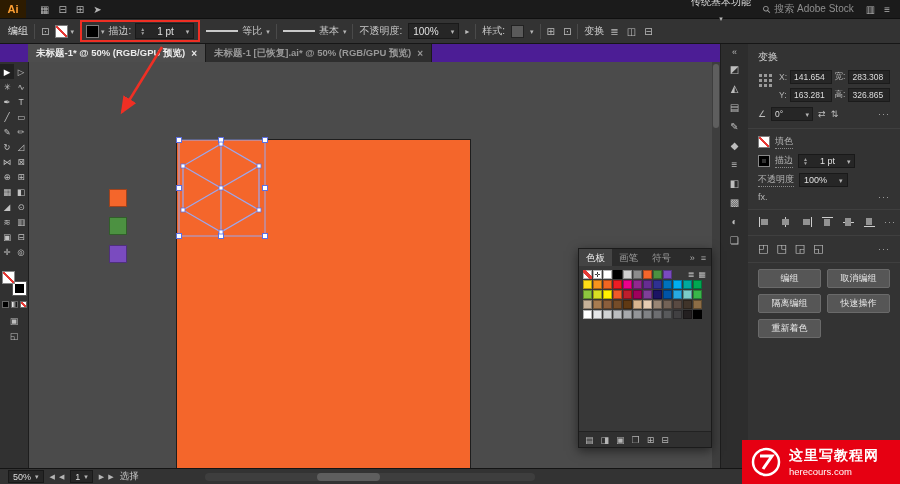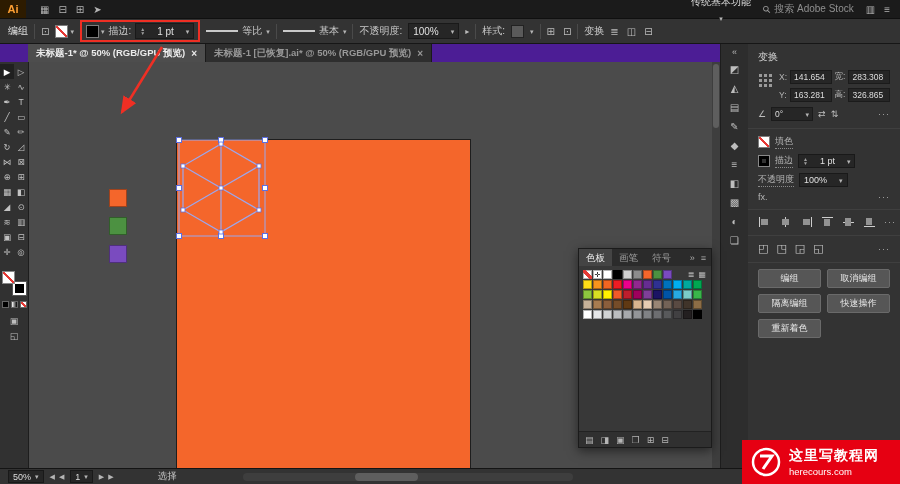--- a/index.html
+++ b/index.html
@@ -147,21 +147,21 @@
   .fp-foot{height:16px;background:#303030;border-top:1px solid #222;display:flex;align-items:center;
            gap:7px;padding:0 6px;color:#b5b5b5;font-size:9px;}
 
   
   .statusbar{position:absolute;left:0;top:468px;width:900px;height:16px;background:#333;
              border-top:1px solid #141414;display:flex;align-items:center;gap:6px;padding:0 8px;
              font-size:9.5px;color:#c5c5c5;z-index:20;}
   .sb-nav{display:flex;gap:4px;color:#b5b5b5;font-size:7px;align-items:center;}
   .sb-field{background:#262626;border:1px solid #191919;height:13px;display:flex;align-items:center;
             gap:4px;padding:0 4px;font-size:9px;color:#ddd;}
-  .sb-hint{margin-left:38px;text-align:center;}
+  .sb-hint{text-align:center;}
   .hscroll{flex:1;max-width:330px;height:8px;background:#3e3e3e;border-radius:4px;margin-left:60px;position:relative;}
   .hthumb{position:absolute;left:34%;width:19%;height:100%;background:#5e5e5e;border-radius:4px;}
 
   
   .watermark{position:absolute;right:0;bottom:0;width:158px;height:44px;background:#e60012;z-index:30;
              display:flex;align-items:center;gap:7px;padding:4px 8px;}
   .wm-text .t1{color:#fff;font-weight:bold;font-size:14px;letter-spacing:1px;white-space:nowrap;}
   .wm-text .t2{color:#fff;font-size:9.5px;margin-top:1px;}
 
   .anno{position:absolute;left:0;top:0;z-index:40;pointer-events:none;}

